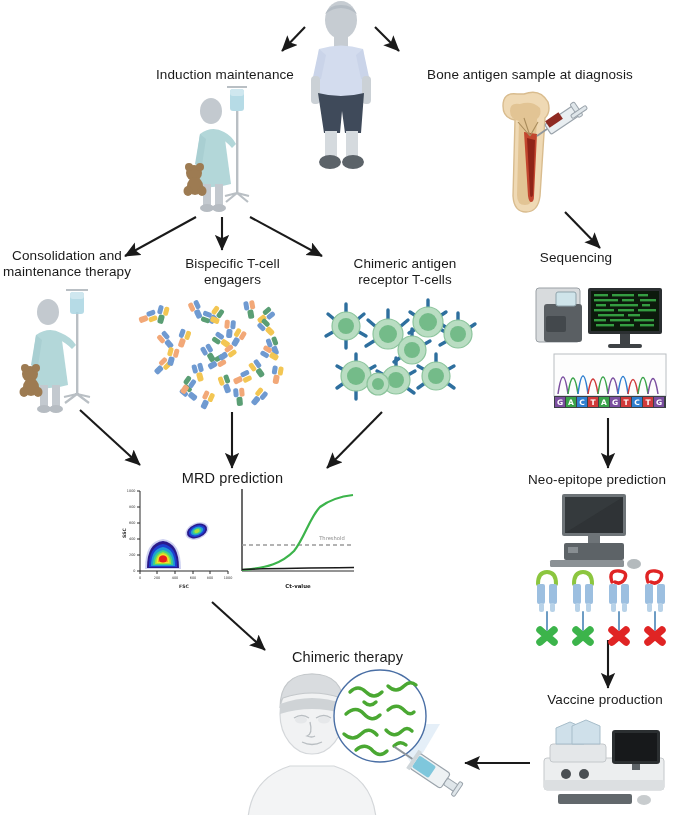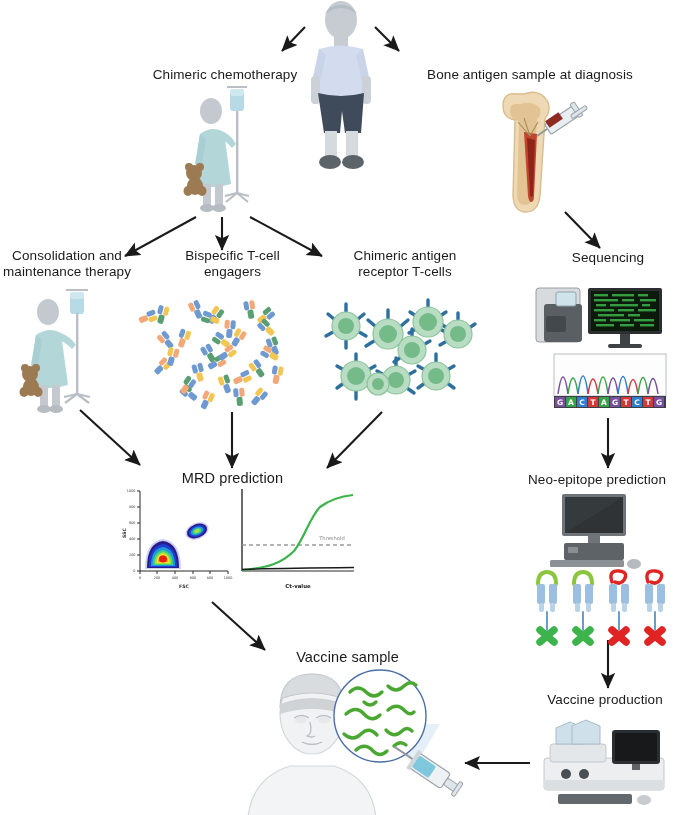--- a/index.html
+++ b/index.html
@@ -50,21 +50,21 @@
     <rect x="6" y="76" width="9" height="28" rx="4" fill="#cbd1d6"></rect>
     <rect x="57" y="76" width="9" height="28" rx="4" fill="#cbd1d6"></rect>
     <path d="M13,93 q23,6 46,0 l-3,40 l-16,0 l-3,-22 l-2,22 l-16,0Z" fill="#3f4a5a"></path>
     <rect x="20" y="131" width="12" height="26" fill="#d5dade"></rect>
     <rect x="41" y="131" width="12" height="26" fill="#d5dade"></rect>
     <ellipse cx="25" cy="162" rx="11" ry="7" fill="#5c6369"></ellipse>
     <ellipse cx="48" cy="162" rx="11" ry="7" fill="#5c6369"></ellipse>
   </svg>
 </div>
 
-<div class="lbl" style="left:130px;top:67px;width:190px;">Chimeric chemotherapy</div>
+<div class="lbl" style="left:130px;top:67px;width:190px;">Induction maintenance</div>
 <div class="lbl" style="left:405px;top:67px;width:250px;">Bone antigen sample at diagnosis</div>
 
 <div class="node" style="left:185px;top:85px;">
   <svg width="80" height="130" viewBox="0 0 80 130">
     <rect x="51" y="26" width="2.4" height="82" fill="#b9bfc4"></rect>
     <rect x="45" y="4" width="14" height="22" rx="3" fill="#a9d5e2" opacity=".85"></rect>
     <rect x="45" y="4" width="14" height="7" rx="3" fill="#cfe7ef"></rect>
     <path d="M42,2 h20" stroke="#b9bfc4" stroke-width="2" fill="none"></path>
     <path d="M52,108 l-11,9 M52,108 l11,9 M52,108 l-12,3 M52,108 l12,3" stroke="#b9bfc4" stroke-width="2.2" fill="none"></path>
     <ellipse cx="26" cy="26" rx="11" ry="13" fill="#c3c9cf"></ellipse>
@@ -98,25 +98,25 @@
       <rect x="56" y="28" width="16" height="8" transform="rotate(-34 64 32)" fill="#8f2a22"></rect>
       <path d="M47,48 L57,41" stroke="#8f969c" stroke-width="1.8"></path>
       <rect x="84" y="14" width="5" height="16" rx="1.5" transform="rotate(-34 86 22)" fill="#dfe6ea" stroke="#9aa3ab" stroke-width="1"></rect>
       <rect x="80" y="22" width="18" height="4" rx="1.5" transform="rotate(-34 89 24)" fill="#dfe6ea" stroke="#9aa3ab" stroke-width="1"></rect>
     </g>
   </svg>
 </div>
 
 <div class="lbl" style="left:-8px;top:248px;width:150px;">Consolidation and
 maintenance therapy</div>
-<div class="lbl" style="left:160px;top:248px;width:145px;">Bispecific T-cell
+<div class="lbl" style="left:160px;top:256px;width:145px;">Bispecific T-cell
 engagers</div>
-<div class="lbl" style="left:330px;top:248px;width:150px;text-align:center;">Chimeric antigen
+<div class="lbl" style="left:330px;top:256px;width:150px;text-align:center;">Chimeric antigen
 receptor T-cells</div>
-<div class="lbl" style="left:548px;top:250px;width:120px;">Sequencing</div>
+<div class="lbl" style="left:516px;top:250px;width:120px;">Sequencing</div>
 
 <div class="node" style="left:18px;top:288px;">
   <svg width="90" height="128" viewBox="0 0 90 128">
     <rect x="58" y="24" width="2.4" height="82" fill="#b9bfc4"></rect>
     <rect x="52" y="4" width="14" height="22" rx="3" fill="#a9d5e2" opacity=".85"></rect>
     <rect x="52" y="4" width="14" height="7" rx="3" fill="#cfe7ef"></rect>
     <path d="M48,2 h22" stroke="#b9bfc4" stroke-width="2" fill="none"></path>
     <path d="M59,106 l-12,9 M59,106 l12,9 M59,106 l-13,3 M59,106 l13,3" stroke="#b9bfc4" stroke-width="2.2" fill="none"></path>
     <ellipse cx="30" cy="24" rx="11" ry="13" fill="#c3c9cf"></ellipse>
     <path d="M18,47 q13,-9 25,-2 l7,52 q-19,6 -39,1Z" fill="#b3d7d9"></path>
@@ -570,21 +570,21 @@
     <rect x="76" y="18" width="48" height="34" rx="3" fill="#2b2f31"></rect>
     <rect x="79" y="21" width="42" height="28" fill="#17191b"></rect>
     <rect x="96" y="52" width="8" height="6" fill="#5d6367"></rect>
     <circle cx="30" cy="62" r="5" fill="#4a4f53"></circle>
     <circle cx="48" cy="62" r="5" fill="#4a4f53"></circle>
     <rect x="22" y="82" width="74" height="10" rx="2" fill="#62686c"></rect>
     <ellipse cx="108" cy="88" rx="7" ry="5" fill="#c8ccce"></ellipse>
   </svg>
 </div>
 
-<div class="lbl" style="left:280px;top:649px;width:135px;font-size:14.5px;">Vaccine sample</div>
+<div class="lbl" style="left:280px;top:649px;width:135px;font-size:14.5px;">Chimeric therapy</div>
 
 <div class="node" style="left:218px;top:668px;">
   <svg width="250" height="150" viewBox="0 0 250 150">
     <path d="M30,150 q4,-40 42,-52 l44,0 q38,12 42,52 Z" fill="#f3f4f5" stroke="#d4d7da" stroke-width="1.2"></path>
     <path d="M74,74 q20,16 40,0 l0,-22 l-40,0 Z" fill="#e8eaec" stroke="#d4d7da" stroke-width="1.2"></path>
     <ellipse cx="94" cy="46" rx="32" ry="40" fill="#f1f2f3" stroke="#d4d7da" stroke-width="1.2"></ellipse>
     <path d="M62,40 q0,-34 32,-34 q32,0 32,34 q0,-6 -3,-10 q-29,-10 -58,0 q-3,4 -3,10Z" fill="#d9dcdf" stroke="#c4c8cb" stroke-width="1.1"></path>
     <path d="M62,36 q32,-12 64,0 l0,10 q-32,-10 -64,0Z" fill="#cfd3d6"></path>
     <g fill="none" stroke="#b9bec2" stroke-width="1.3">
       <path d="M76,50 q8,-5 15,0"></path>

